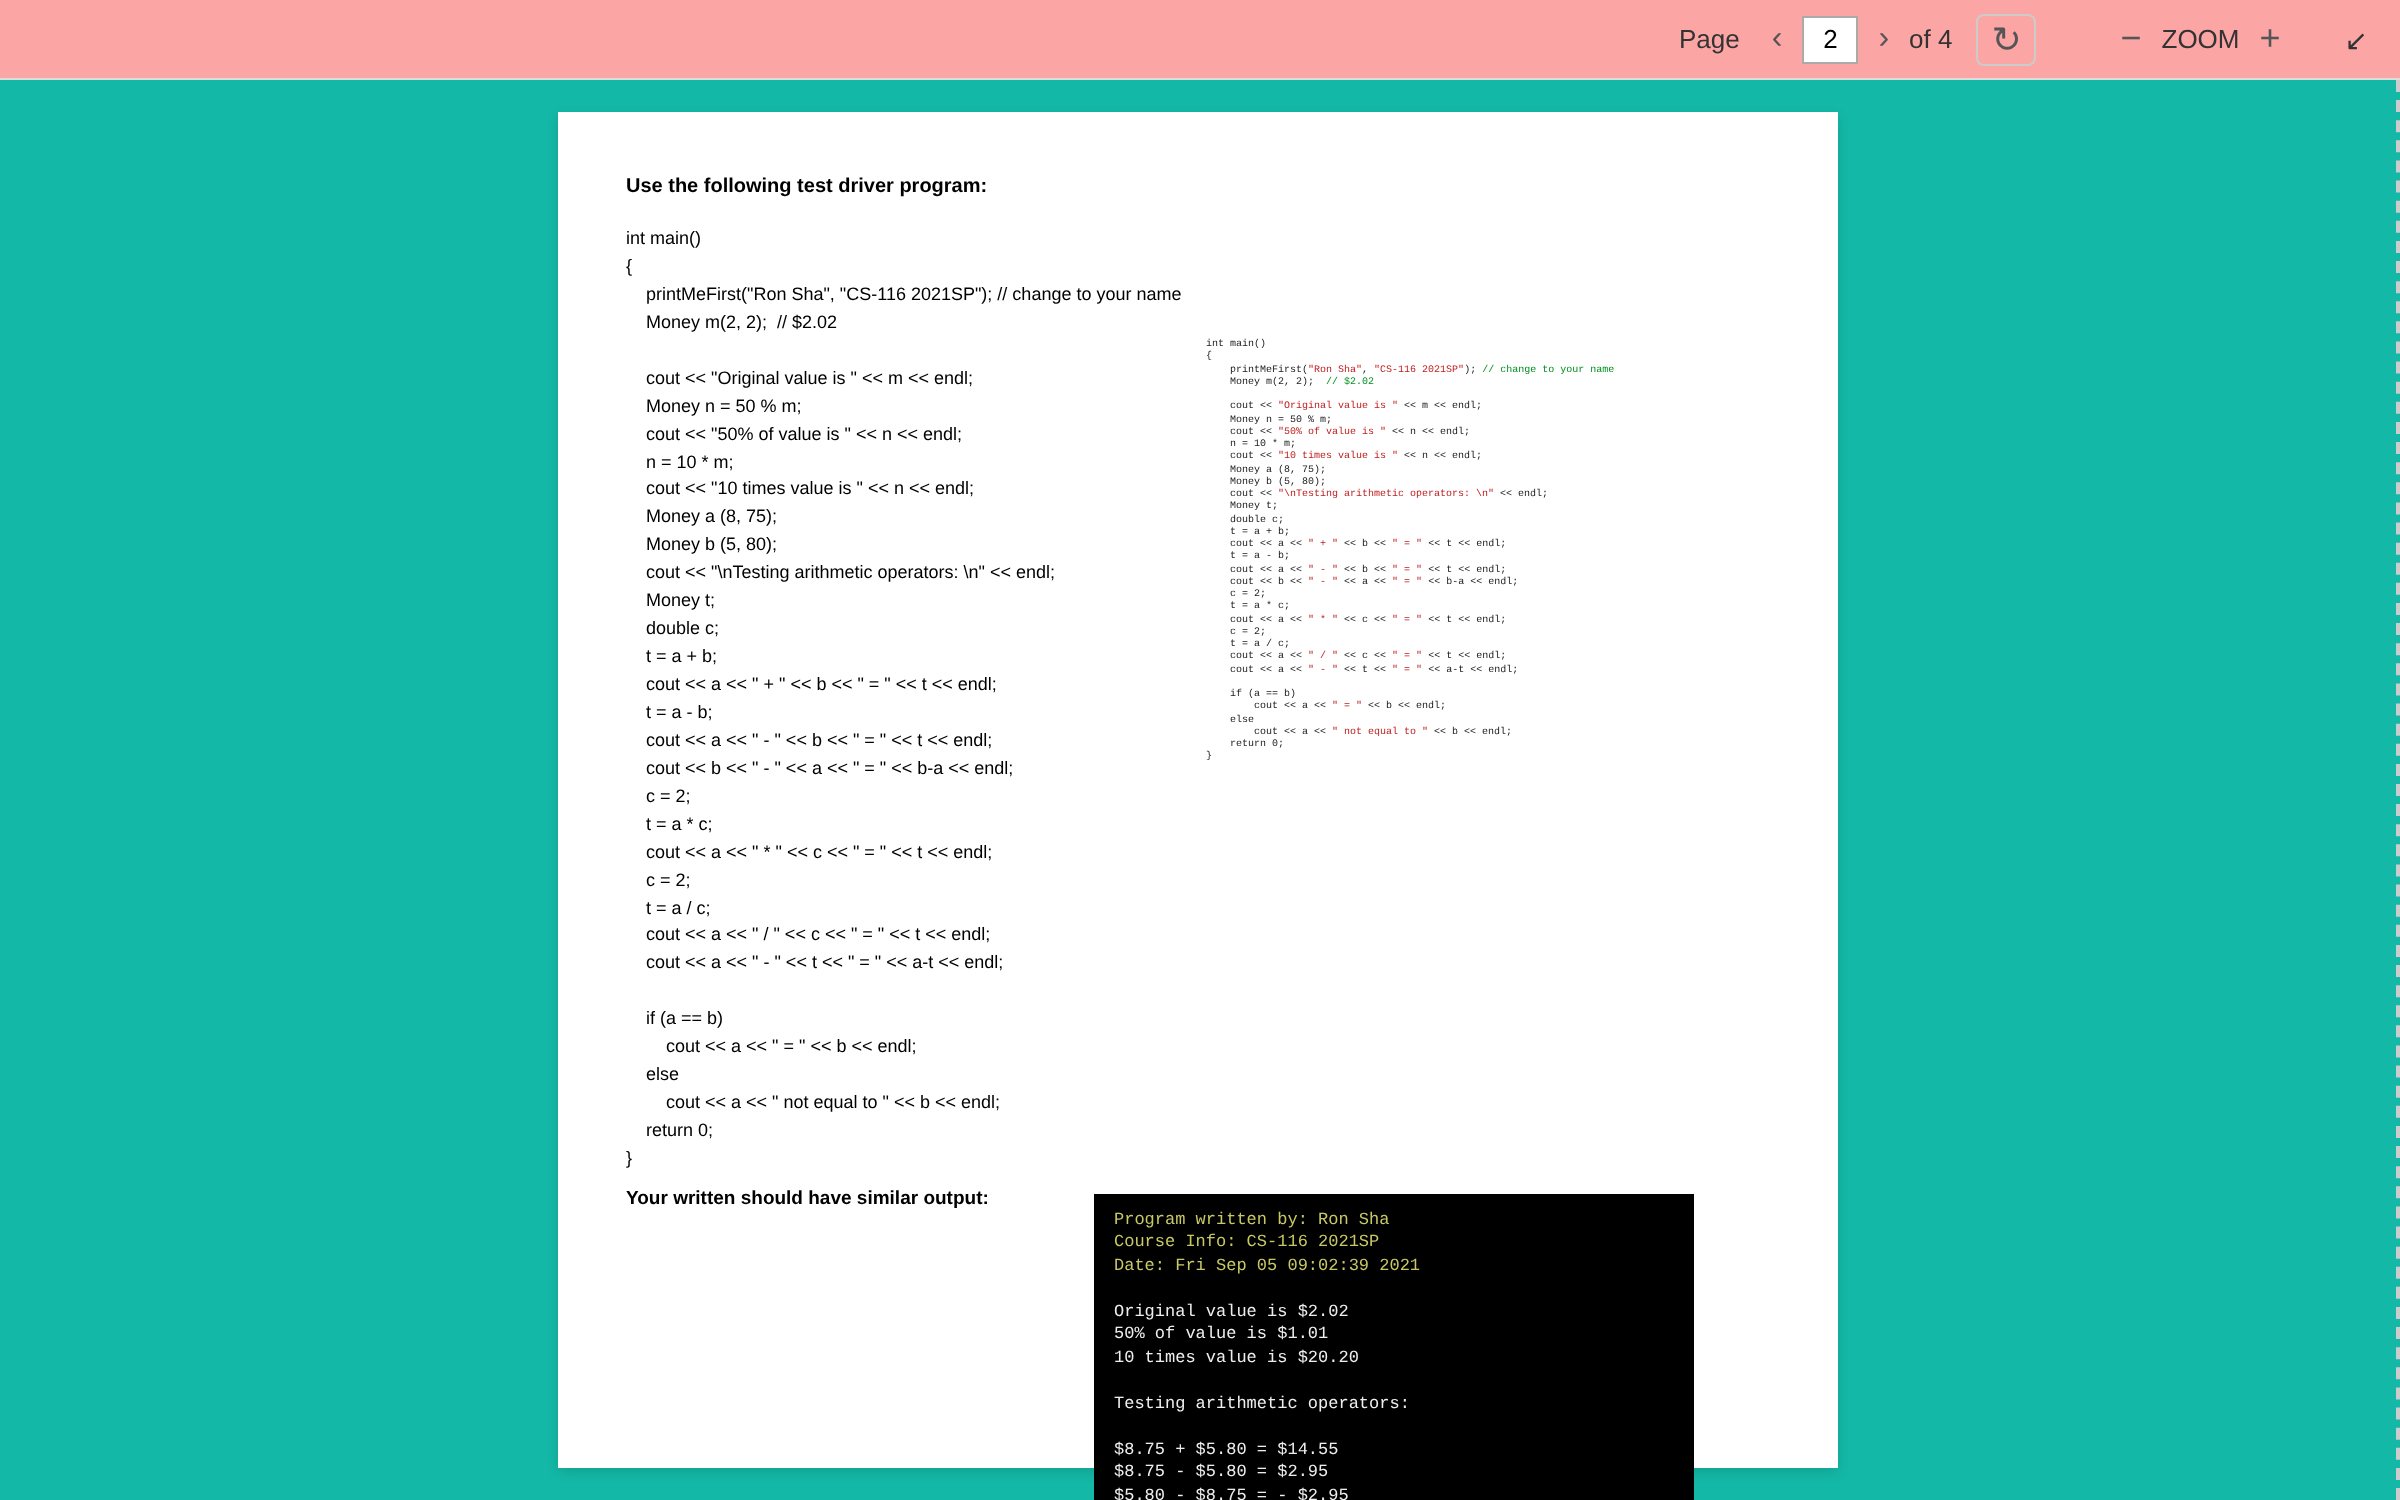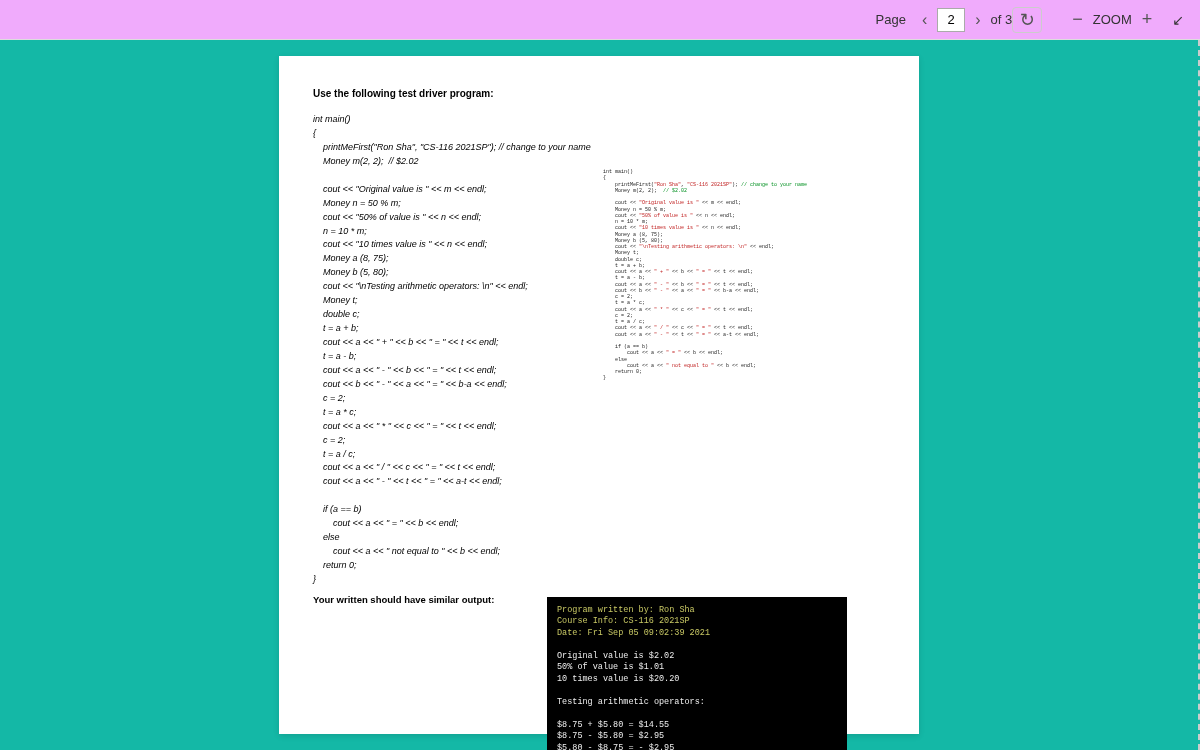--- a/index.html
+++ b/index.html
@@ -12,22 +12,22 @@
       position: relative;
     }
     .toolbar {
       position: absolute;
       top: 0; left: 0; right: 0;
       height: 40px;
       display: flex;
       align-items: center;
       justify-content: flex-end;
       padding: 0 16px;
-      gap: 0;
-      background: #f0abfc;
+      gap: 12px;
+      background: #fca5a5;
       border-bottom: 1px solid #ddd;
       font-size: 13px;
       color: #333;
     }
     .toolbar .spacer { flex: 1; }
     .page-label { margin-right: 6px; }
     .page-nav { display: flex; align-items: center; gap: 6px; }
     .nav-btn {
       cursor: pointer;
       font-size: 16px;
@@ -77,21 +77,21 @@
       font-size: 9.5px;
       line-height: 1.5;
       color: #000;
       position: relative;
     }
     .page h4 { font-size: 10px; font-weight: bold; margin-bottom: 12px; }
     .code-col {
       display: flex;
       gap: 10px;
     }
-    .left-code { flex: 0 0 280px; font-style: italic; }
+    .left-code { flex: 0 0 280px; }
     .right-side { flex: 1; }
     .cpp-code { white-space: pre; font-family: Arial, sans-serif; font-size: 9px; line-height: 1.55; }
     .mini-code {
       font-family: "Courier New", monospace;
       font-size: 5px;
       white-space: pre;
       line-height: 1.25;
       color: #222;
     }
     .mini-code .str { color: #c02020; }
@@ -115,21 +115,21 @@
 </head>
 <body>
 
 <div class="toolbar">
   <div class="spacer"></div>
   <div class="page-nav">
     <span class="page-label">Page</span>
     <span class="nav-btn">‹</span>
     <input class="page-input" value="2" style="">
     <span class="nav-btn">›</span>
-    <span>of 3</span>
+    <span>of 4</span>
   </div>
   <span class="reload-btn">↻</span>
   <div class="zoom-group">
     <span class="zoom-btn">−</span>
     <span>ZOOM</span>
     <span class="zoom-btn">+</span>
   </div>
   <span class="expand-icon">↙︎</span>
 </div>
 

